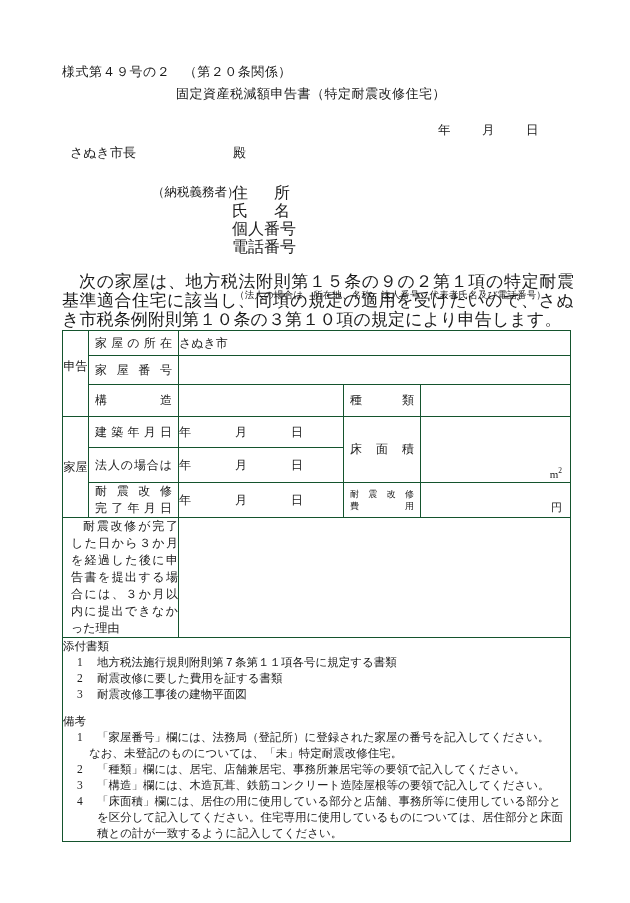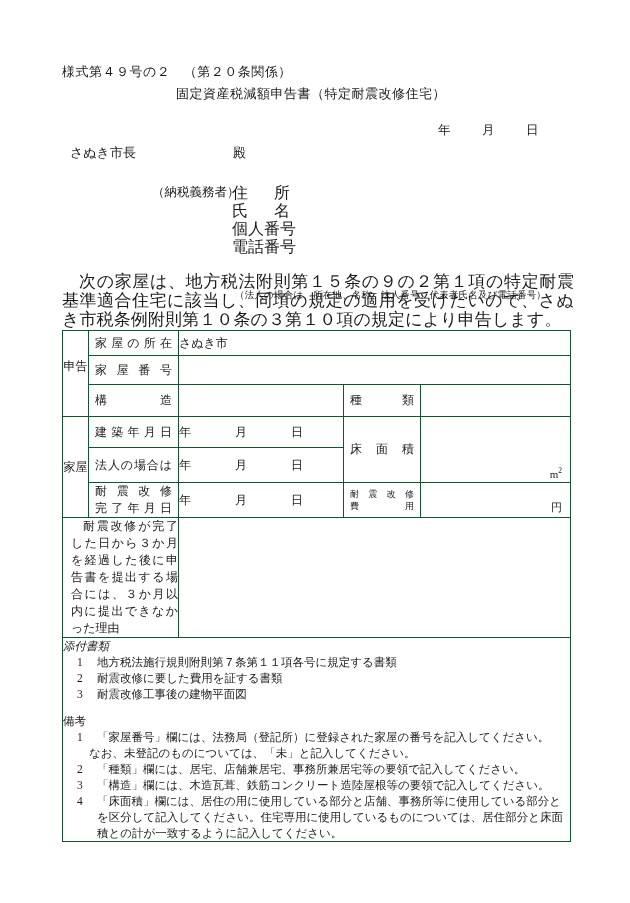--- a/index.html
+++ b/index.html
@@ -162,21 +162,21 @@
     padding: 3px 6px 4px 6px;
     text-indent: 1em;
     text-align: justify;
   }
   .notes-cell {
     padding: 4px 7px 7px 7px;
     font-size: 11.5px;
     line-height: 16px;
     vertical-align: top;
   }
-  .notes-head { white-space: nowrap; font-style: italic; }
+  .notes-head { white-space: nowrap; }
   .note-item {
     display: flex;
     align-items: flex-start;
   }
   .note-num {
     flex: 0 0 auto;
     width: 34px;
     padding-left: 14px;
     box-sizing: border-box;
     white-space: nowrap;
@@ -320,21 +320,21 @@
           </div>
 
           <div class="gap"></div>
 
           <div class="remarks-head">備考</div>
 
           <div class="note-item">
             <span class="note-num">1</span>
             <span class="note-txt">「家屋番号」欄には、法務局（登記所）に登録された家屋の番号を記入してください。</span>
           </div>
-          <div class="note-cont">なお、未登記のものについては、「未」と記入してください。</div>
+          <div class="note-cont">なお、未登記のものについては、「未」特定耐震改修住宅。</div>
 
           <div class="note-item">
             <span class="note-num">2</span>
             <span class="note-txt">「種類」欄には、居宅、店舗兼居宅、事務所兼居宅等の要領で記入してください。</span>
           </div>
 
           <div class="note-item">
             <span class="note-num">3</span>
             <span class="note-txt">「構造」欄には、木造瓦葺、鉄筋コンクリート造陸屋根等の要領で記入してください。</span>
           </div>

